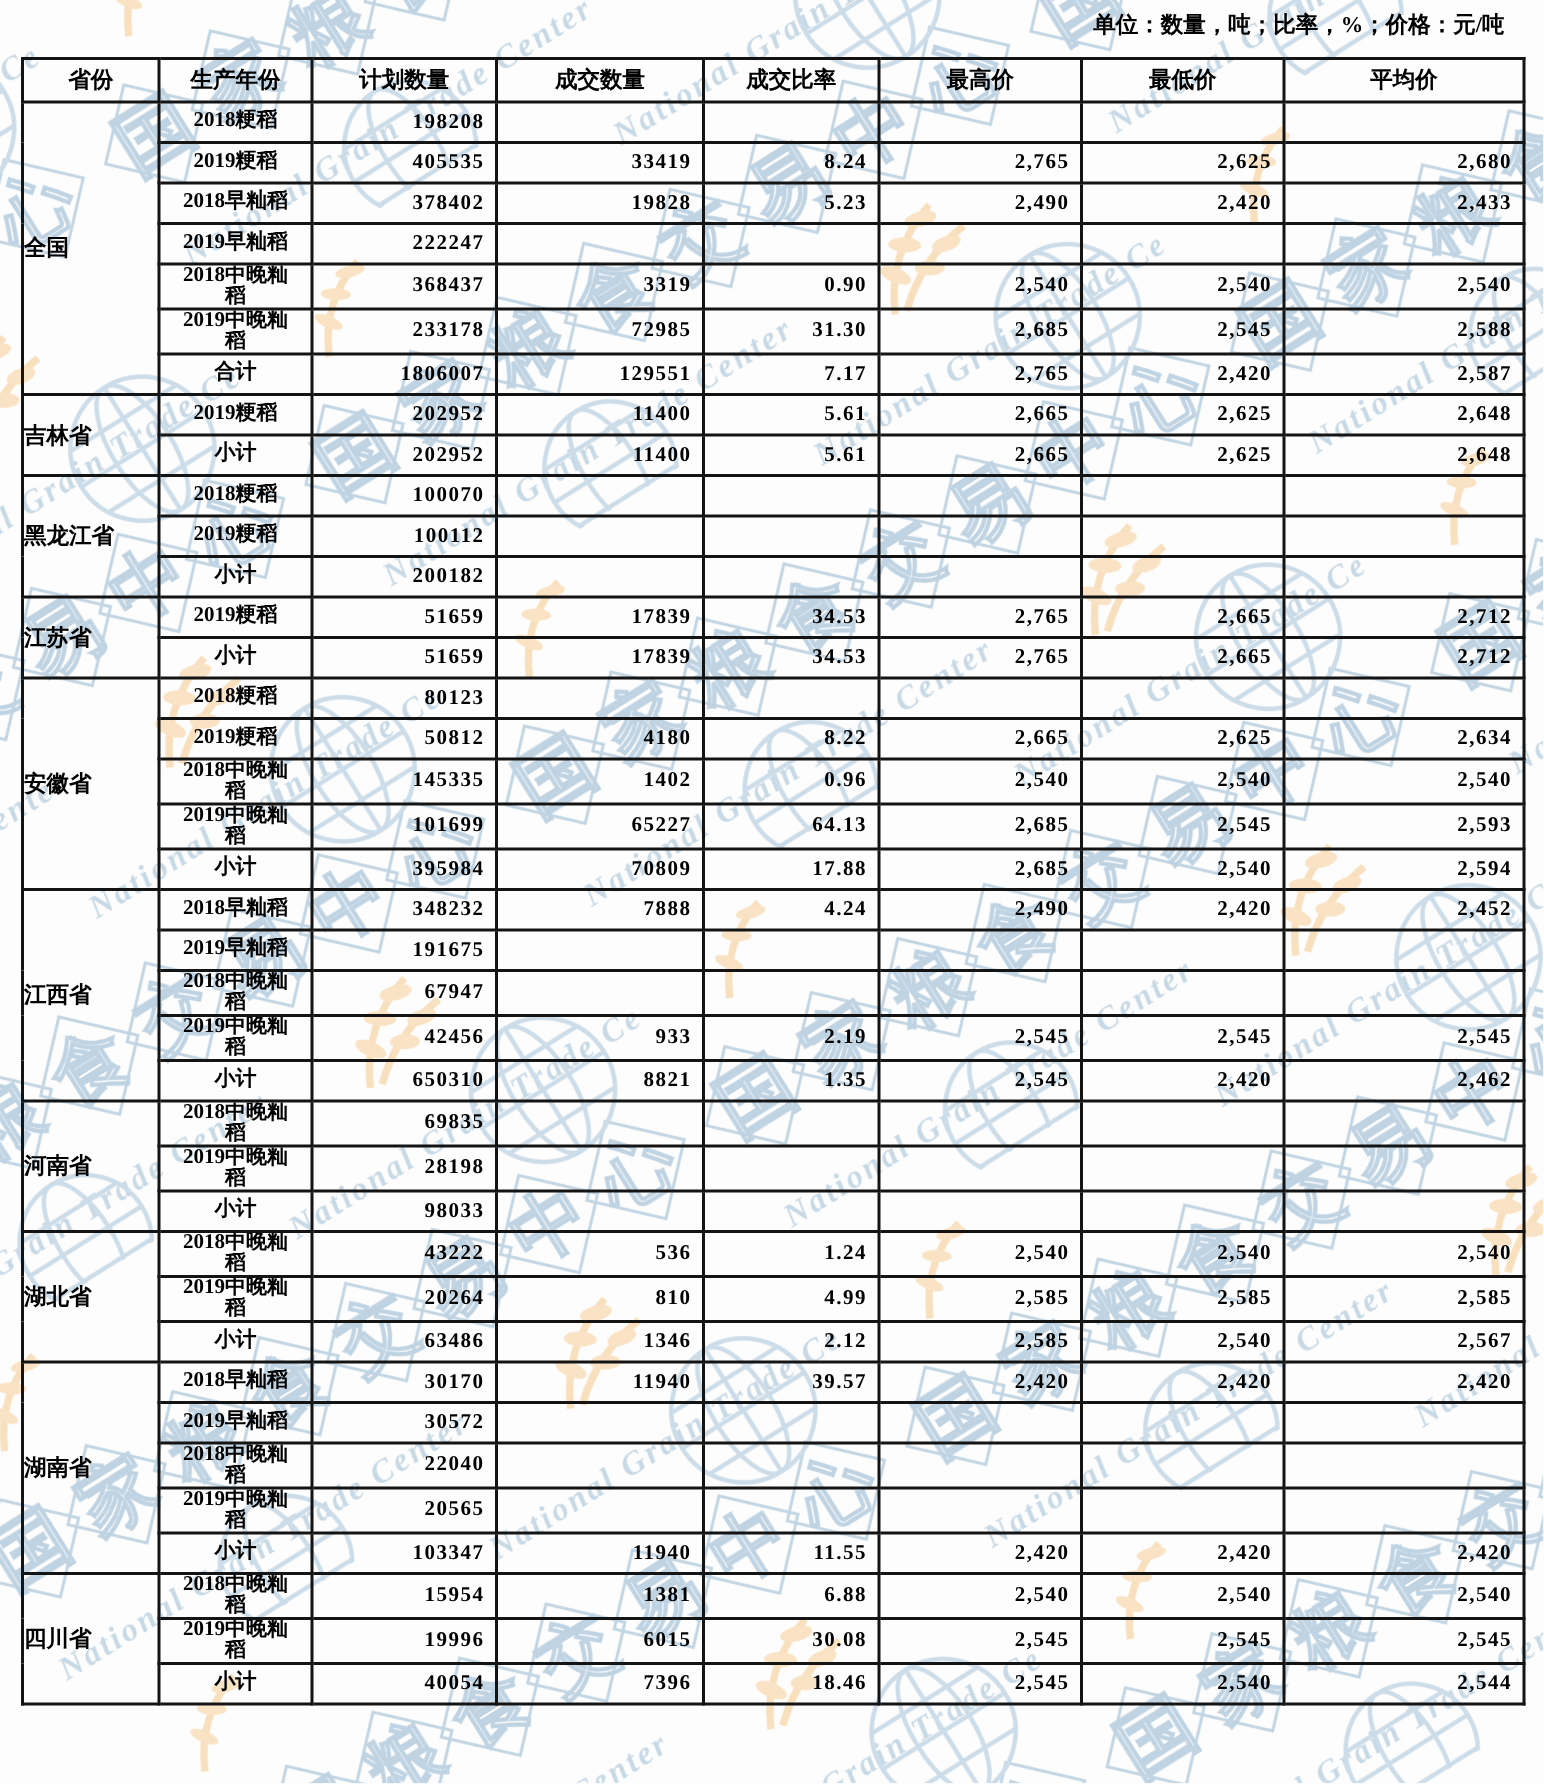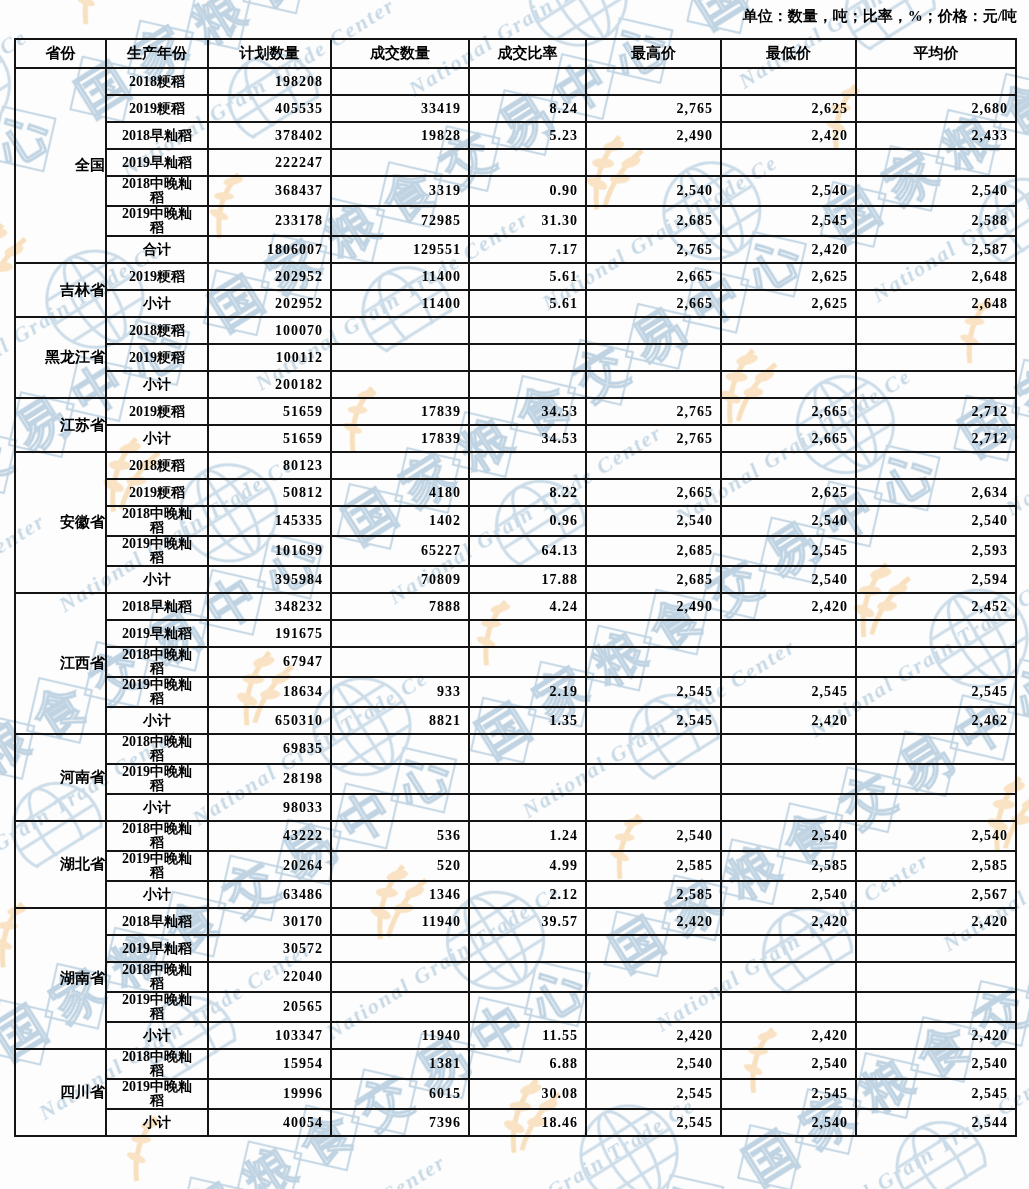--- a/index.html
+++ b/index.html
@@ -23,33 +23,33 @@
     font-family:"Liberation Serif",serif;font-style:italic;font-size:22px;
     fill:#c6d8e5;letter-spacing:2px;
   }
   .wm .globe circle,.wm .globe ellipse,.wm .globe line{
     fill:none;stroke:#cadbe7;stroke-width:3;
   }
   .wm .wheat path{fill:none;stroke:#f8dfbb;stroke-width:5;}
   .wm .wheat ellipse{fill:#f9e2c1;stroke:none;}
   
   .unit{
-    position:absolute;top:7px;left:16px;width:1001px;
+    position:absolute;top:7px;left:2px;width:1001px;
     text-align:right;font-size:15px;z-index:2;
   }
   
   table{
     position:absolute;top:38px;left:14px;
     width:1001px;border-collapse:collapse;table-layout:fixed;
     z-index:1;background:transparent;
   }
   th,td{border:2px solid #141414;padding:0;overflow:hidden;}
   thead th{height:27px;font-size:15px;font-weight:bold;text-align:center;}
   tbody td{height:25px;}
-  td.province{text-align:right;font-size:15px;}
+  td.province{text-align:left;font-size:15px;}
   td.year{text-align:center;font-size:14px;line-height:14px;}
   td.year span{display:inline-block;max-width:78px;word-break:break-all;vertical-align:middle;}
   td.num{text-align:right;padding-right:7px;font-size:14px;letter-spacing:1px;}
 </style>
 </head>
 <body>
 
 <svg class="wm" width="1029" height="1189" aria-hidden="true">
   <defs>
     <pattern id="wmp" width="570" height="252" patternUnits="userSpaceOnUse" patternTransform="rotate(-32)">
@@ -349,21 +349,21 @@
         <td class="year"><span>2018中晚籼稻</span></td>
         <td class="num">67947</td>
         <td class="num"></td>
         <td class="num"></td>
         <td class="num"></td>
         <td class="num"></td>
         <td class="num"></td>
       </tr>
       <tr>
         <td class="year"><span>2019中晚籼稻</span></td>
-        <td class="num">18634</td>
+        <td class="num">42456</td>
         <td class="num">933</td>
         <td class="num">2.19</td>
         <td class="num">2,545</td>
         <td class="num">2,545</td>
         <td class="num">2,545</td>
       </tr>
       <tr>
         <td class="year"><span>小计</span></td>
         <td class="num">650310</td>
         <td class="num">8821</td>
@@ -406,21 +406,21 @@
         <td class="num">43222</td>
         <td class="num">536</td>
         <td class="num">1.24</td>
         <td class="num">2,540</td>
         <td class="num">2,540</td>
         <td class="num">2,540</td>
       </tr>
       <tr>
         <td class="year"><span>2019中晚籼稻</span></td>
         <td class="num">20264</td>
-        <td class="num">520</td>
+        <td class="num">810</td>
         <td class="num">4.99</td>
         <td class="num">2,585</td>
         <td class="num">2,585</td>
         <td class="num">2,585</td>
       </tr>
       <tr>
         <td class="year"><span>小计</span></td>
         <td class="num">63486</td>
         <td class="num">1346</td>
         <td class="num">2.12</td>

